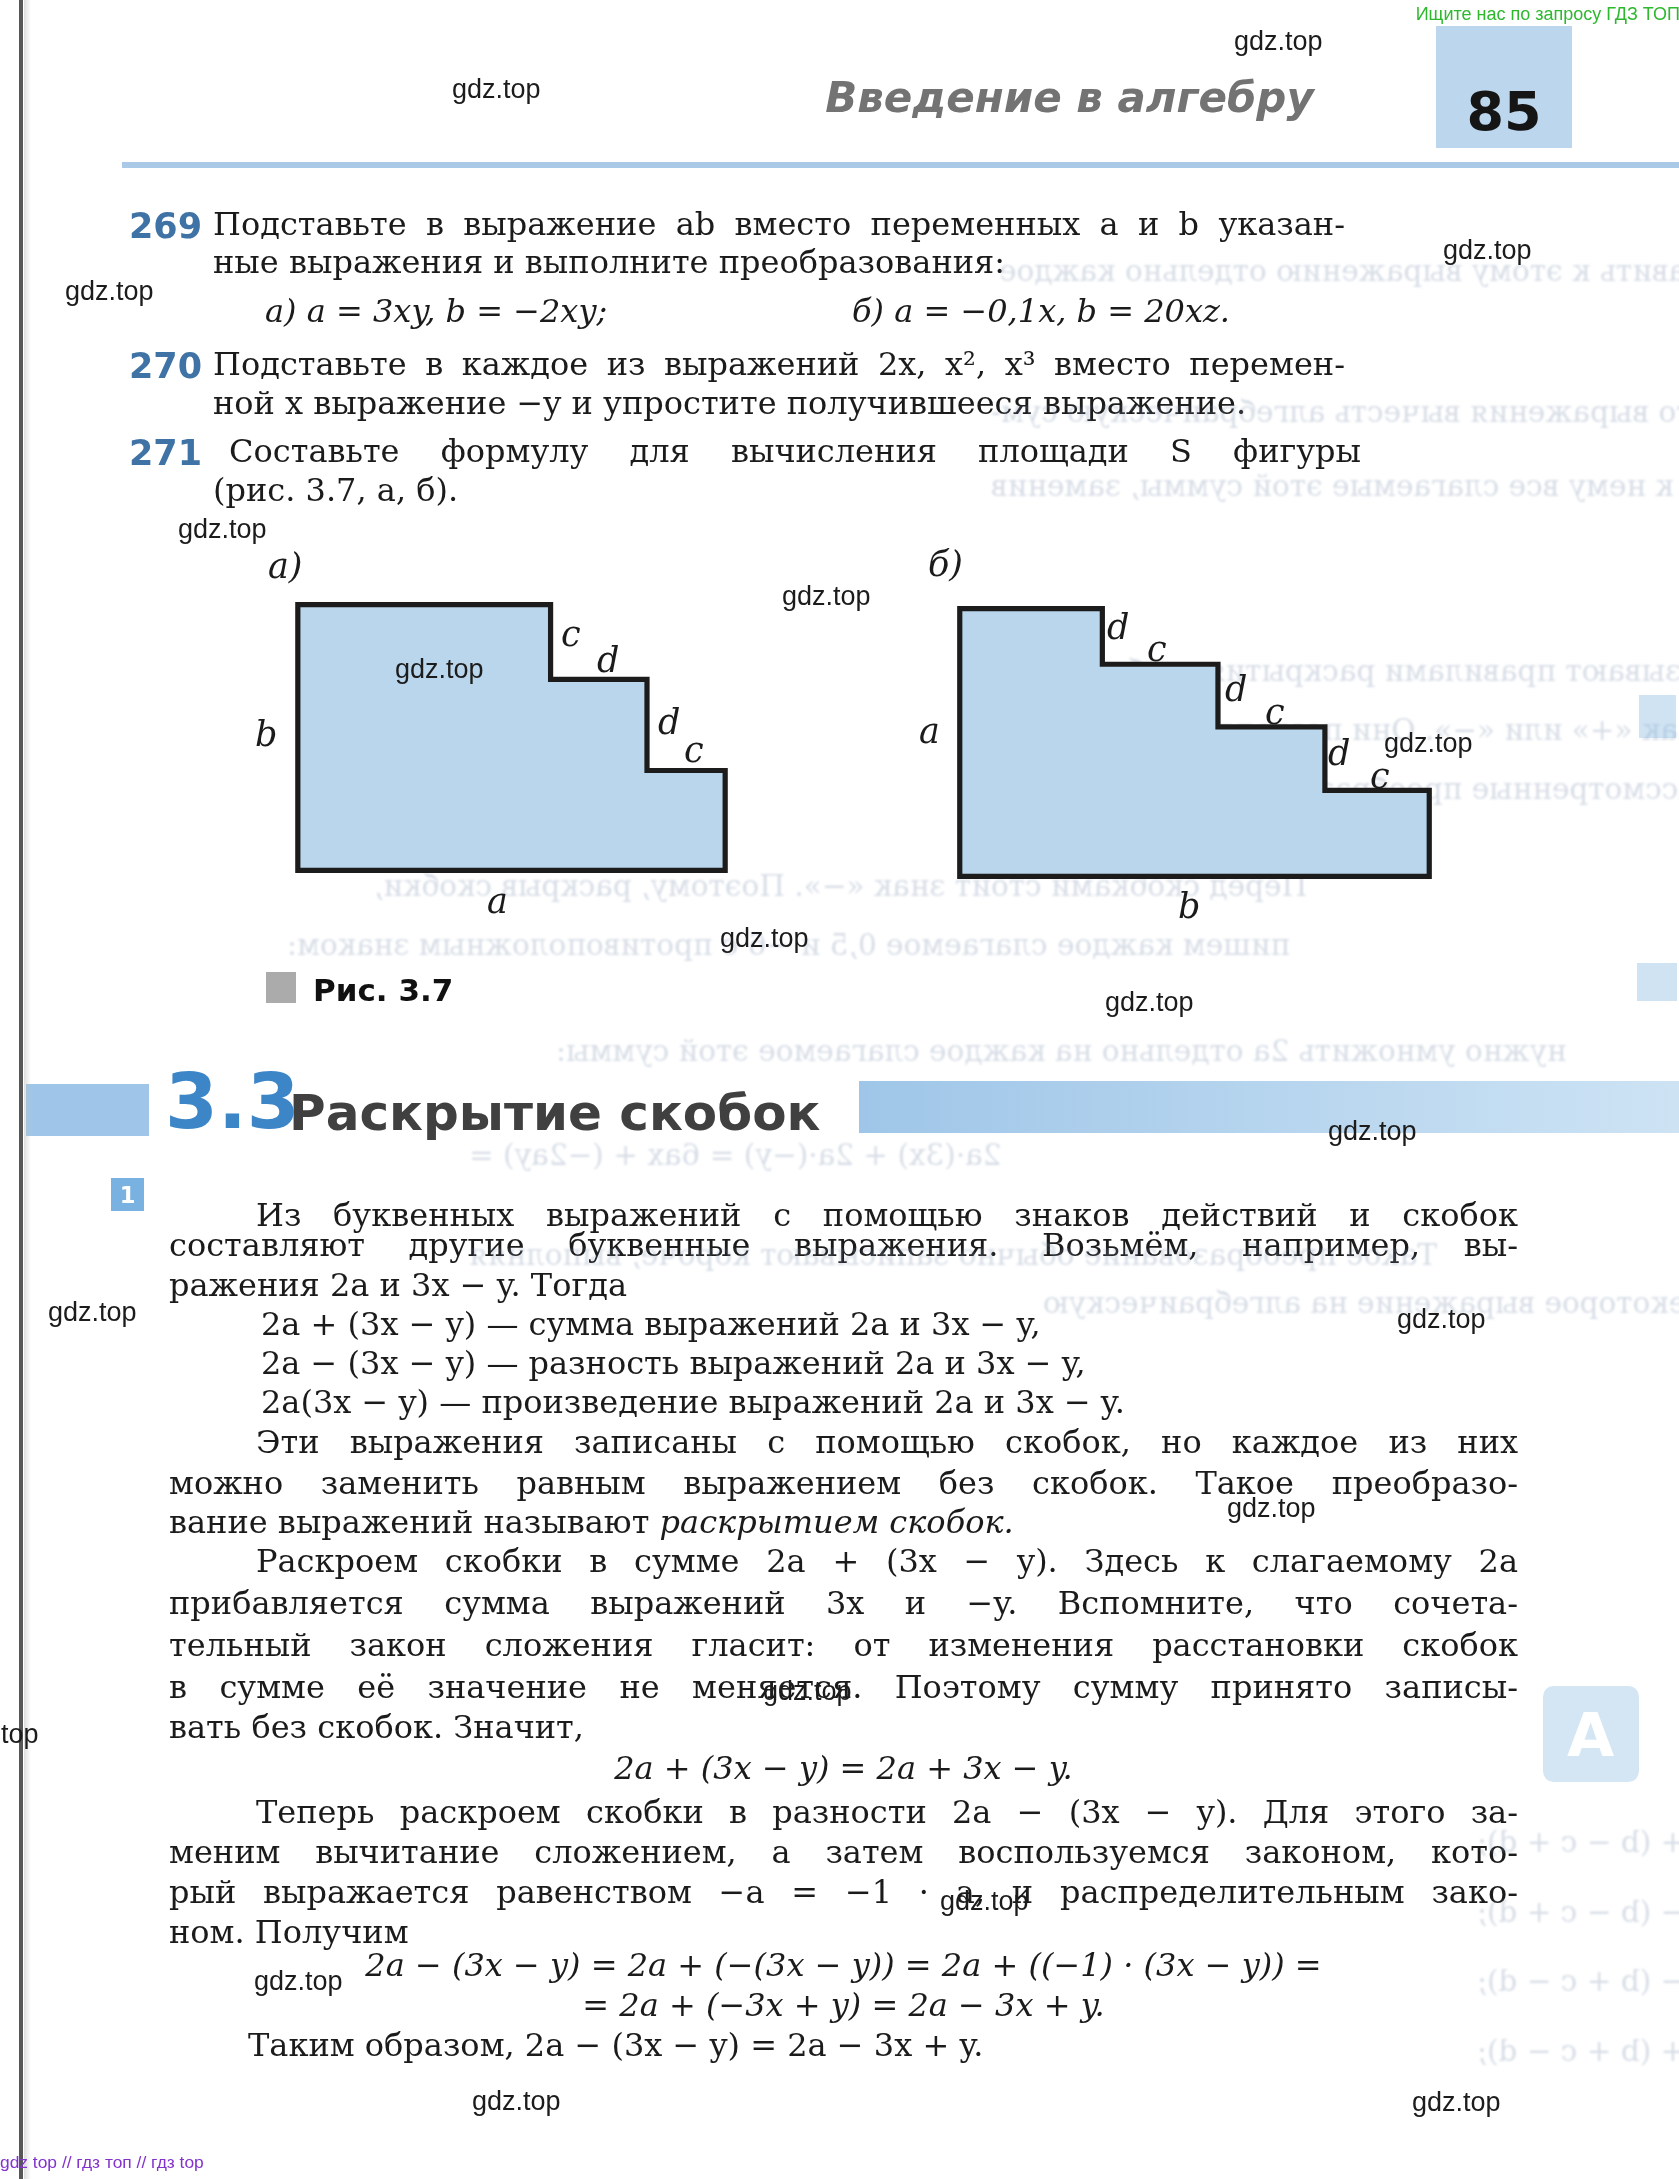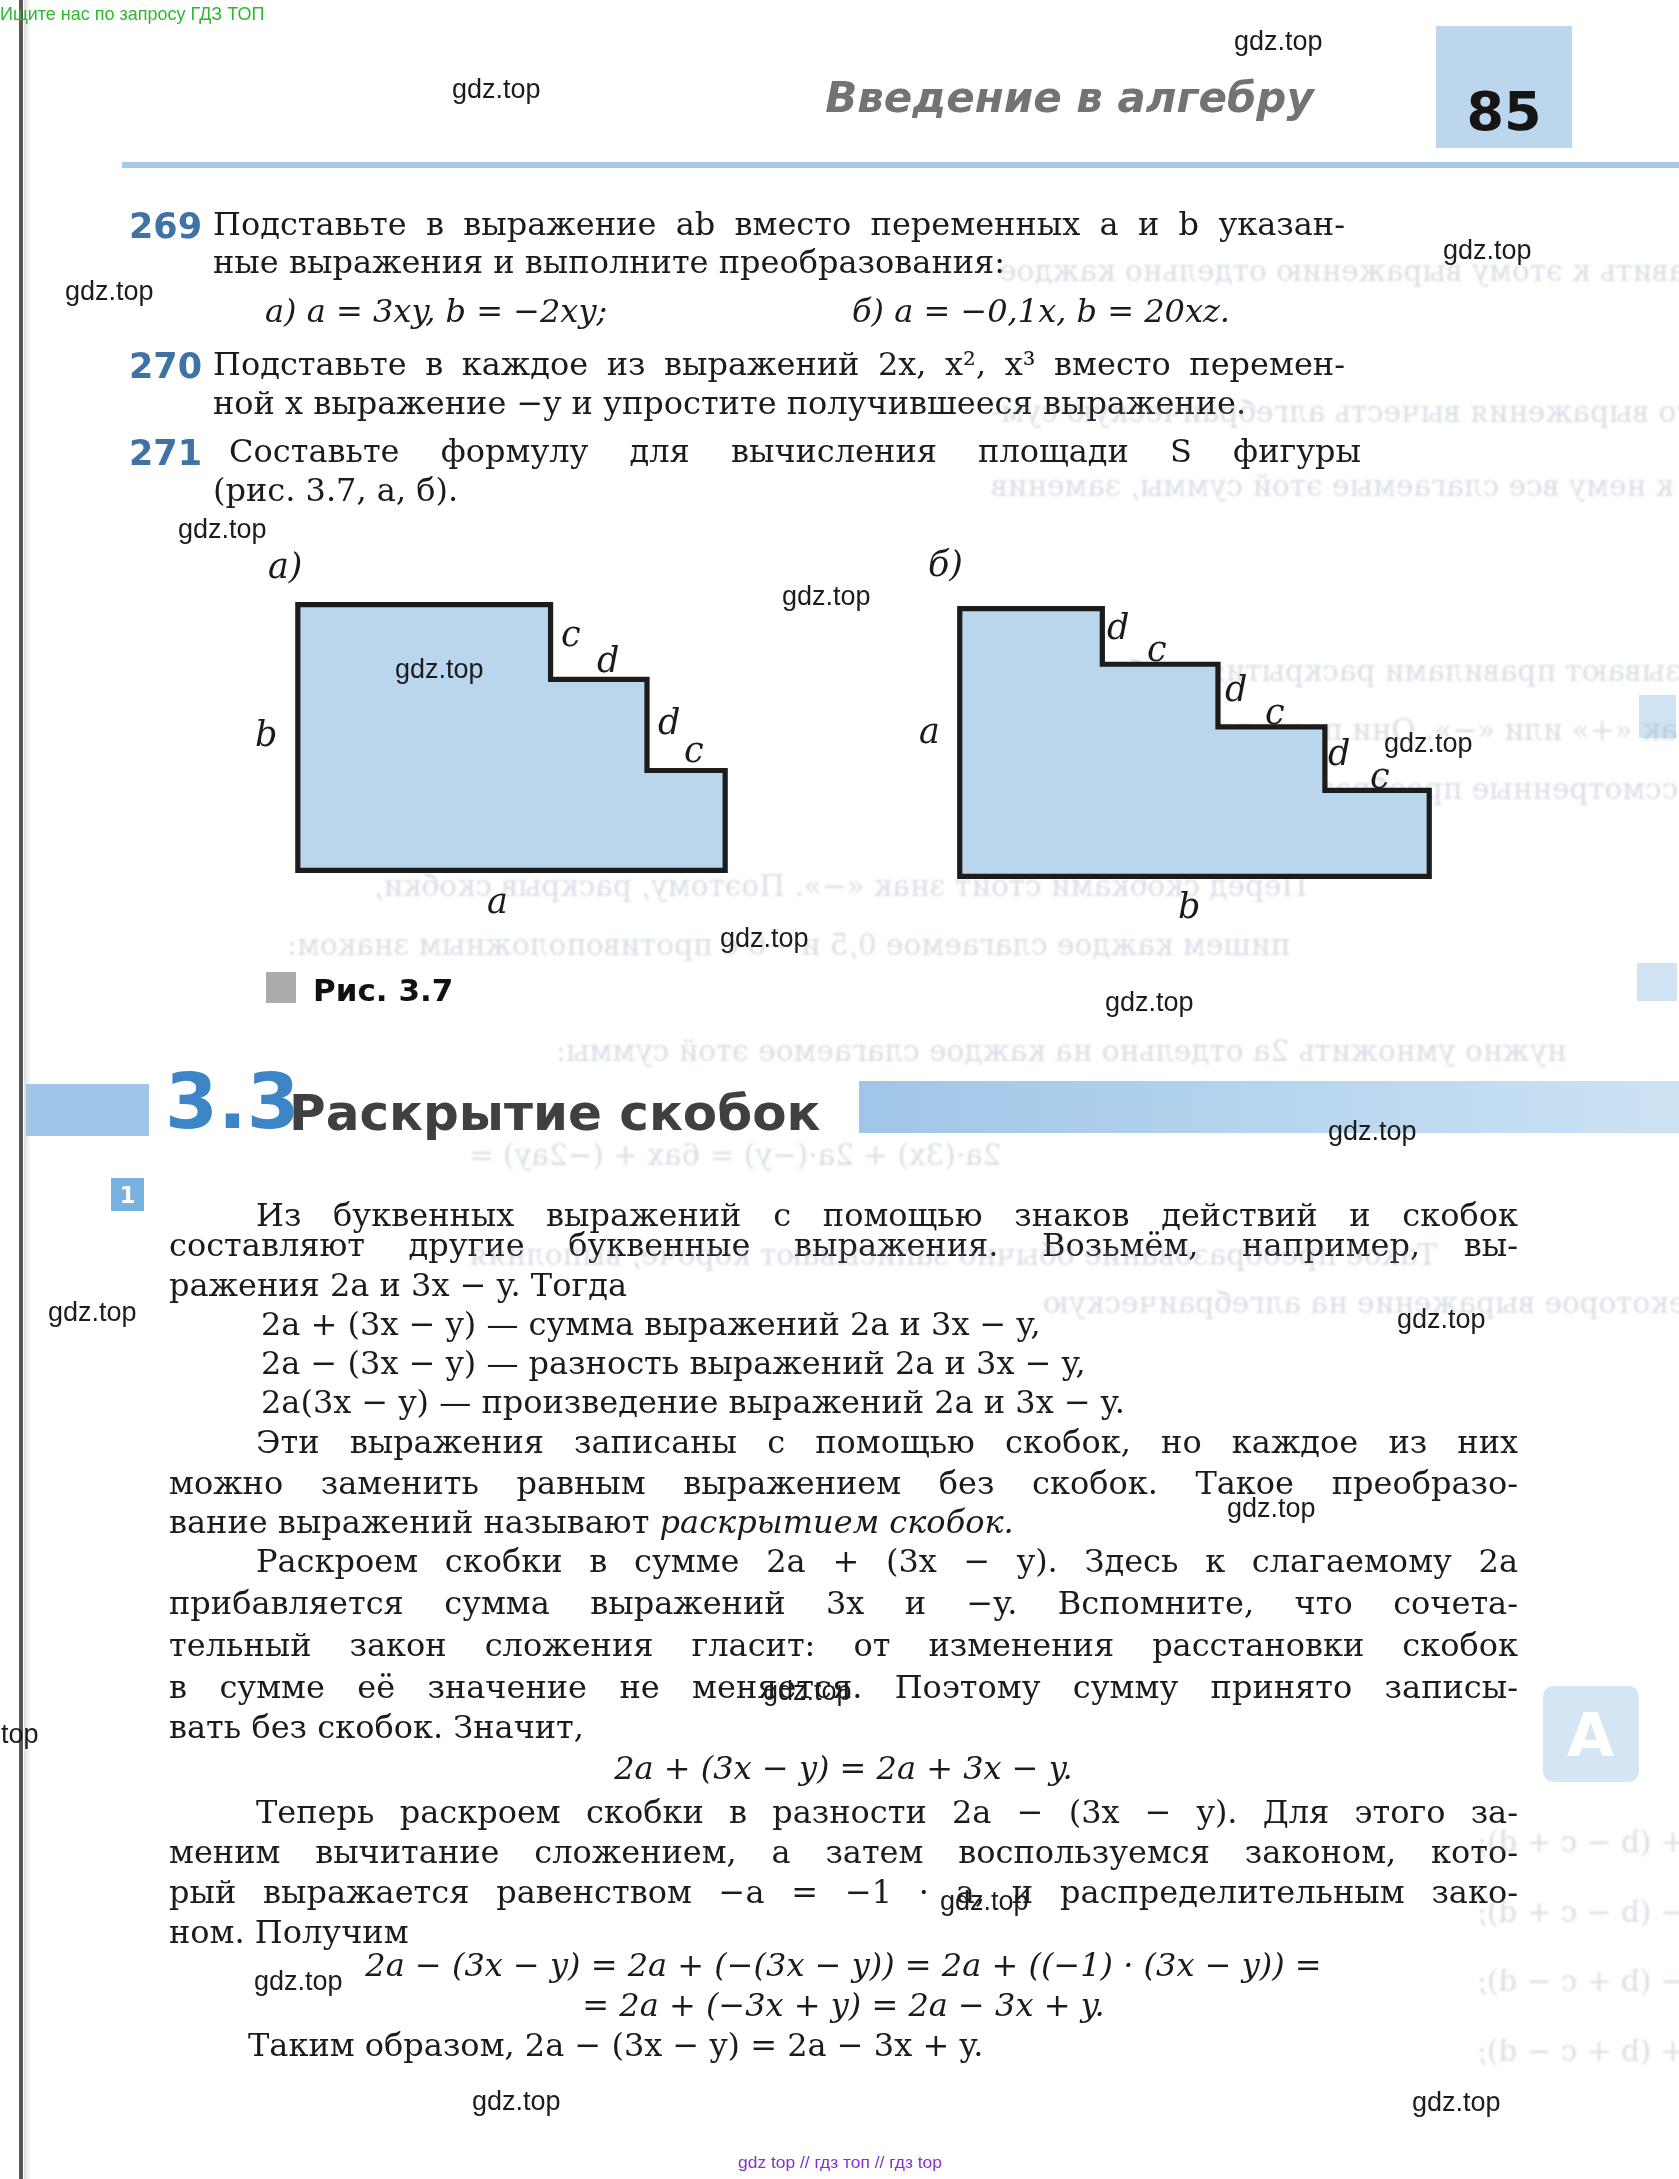--- a/index.html
+++ b/index.html
@@ -43,21 +43,21 @@
   <div class="bleed" style="left:1477px;top:1825px;">а) a + (b − c + d);</div>
   <div class="bleed" style="left:1477px;top:1895px;">б) a − (b − c + d);</div>
   <div class="bleed" style="left:1477px;top:1964px;">в) a − (b + c − d);</div>
   <div class="bleed" style="left:1477px;top:2034px;">г) a + (b + c − d);</div>
   <div class="bleedbox" style="left:1639px;top:695px;width:37px;height:43px;"></div>
   <div class="bleedbox" style="left:1637px;top:963px;width:40px;height:38px;"></div>
   <div class="bleedbox" style="left:1543px;top:1686px;width:96px;height:96px;border-radius:10.4px;opacity:.35;display:flex;align-items:center;justify-content:center;">
     <span style="color:#fff;font-family:'DejaVu Sans',sans-serif;font-weight:bold;font-size:61px;transform:scaleX(-1);">А</span>
   </div>
 
-  <div class="abs" style="left:0;top:3.5px;width:1680px;text-align:left;font-family:'Liberation Sans',sans-serif;
+  <div class="abs" style="left:0;top:3.5px;width:1680px;text-align:right;font-family:'Liberation Sans',sans-serif;
               font-size:18px;color:#2eb82e;z-index:30;">Ищите нас по запросу ГДЗ ТОП</div>
 
   <div class="abs" style="left:713px;top:73px;width:713px;text-align:center;font-family:'DejaVu Sans',sans-serif;
               font-weight:bold;font-style:italic;font-size:42px;color:#737373;z-index:5;">Введение в алгебру</div>
   <div class="abs" style="left:1436px;top:26px;width:136px;height:122px;background:#bcd6ee;z-index:4;
               display:flex;align-items:flex-end;justify-content:center;">
     <span style="font-family:'DejaVu Sans',sans-serif;font-weight:bold;font-size:54px;color:#151515;line-height:1;padding-bottom:8.7px;">85</span>
   </div>
   <div class="abs" style="left:122px;top:162px;width:1558px;height:6px;background:#a9c9e7;z-index:4;"></div>
 
@@ -153,17 +153,17 @@
   <div class="wm" style="left:48px;top:1297px;">gdz.top</div>
   <div class="wm" style="left:1397px;top:1304px;">gdz.top</div>
   <div class="wm" style="left:1227px;top:1493px;">gdz.top</div>
   <div class="wm" style="left:763px;top:1676px;">gdz.top</div>
   <div class="wm" style="left:-50px;top:1719px;">gdz.top</div>
   <div class="wm" style="left:940px;top:1886px;">gdz.top</div>
   <div class="wm" style="left:254px;top:1966px;">gdz.top</div>
   <div class="wm" style="left:472px;top:2086px;">gdz.top</div>
   <div class="wm" style="left:1412px;top:2087px;">gdz.top</div>
 
-  <div class="abs" style="left:0;top:2152px;width:1680px;text-align:center;font-family:'Liberation Sans',sans-serif;
+  <div class="abs" style="left:0;top:2152px;width:1680px;font-family:'Liberation Sans',sans-serif;
               font-size:17.4px;color:#8333cc;z-index:30;">gdz top // гдз топ // гдз top</div>
 
 </div>
 
 
 </body></html>

